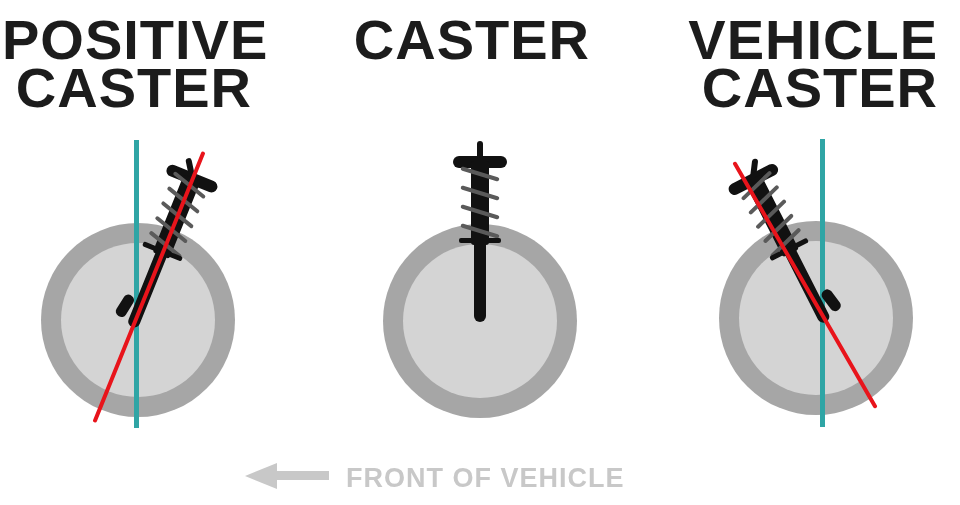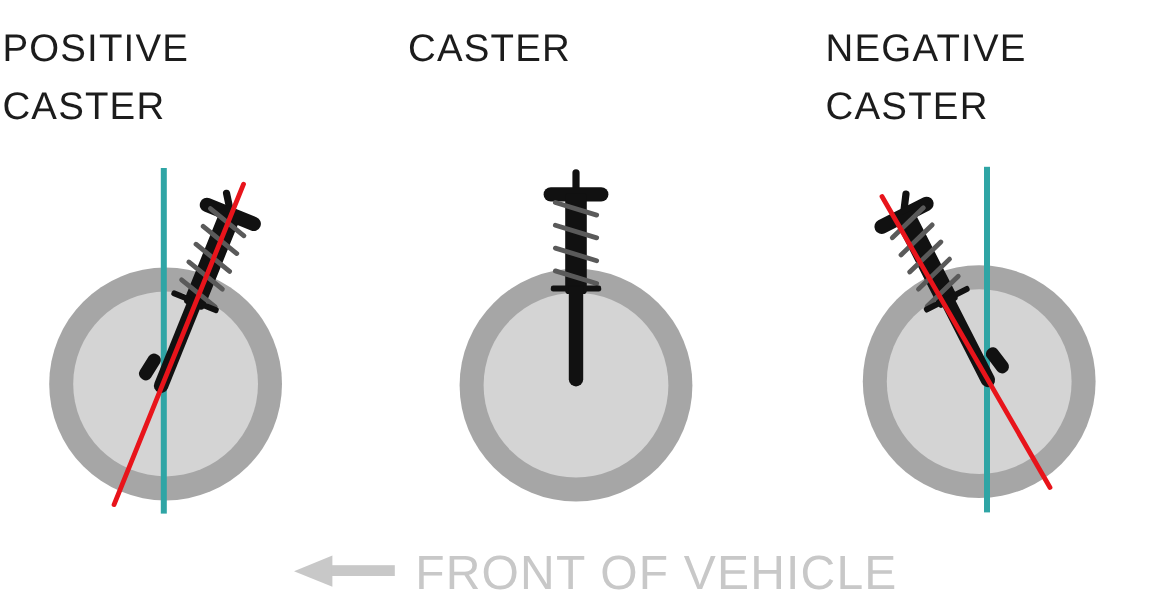--- a/index.html
+++ b/index.html
@@ -16,22 +16,22 @@
   }
   html,body{margin:0;padding:0;}
   .canvas{
     position:relative;width:960px;height:505px;overflow:hidden;
     background:var(--background);
     font-family:"Liberation Sans", sans-serif;
   }
   
   .panel-title{
     position:absolute;top:16px;width:250px;
-    text-align:left;color:var(--title-text);
-    font-size:32px;line-height:48px;font-weight:normal;letter-spacing:1px;
+    text-align:right;color:var(--title-text);
+    font-size:56px;line-height:48px;font-weight:bold;letter-spacing:1px;
     z-index:5;
   }
   .panel-title.p1{left:2px;}
   .panel-title.p2{left:340px;}
   .panel-title.p3{left:688px;}
   
   .wheel{
     position:absolute;width:194px;height:194px;border-radius:50%;
     background:var(--wheel-ring);z-index:1;
   }
@@ -83,39 +83,39 @@
   .strut.s3 .nub{left:39px;top:156px;transform:rotate(-10deg);}
   
   .arrow-head{
     position:absolute;left:245px;top:463px;width:0;height:0;z-index:5;
     border-top:13px solid transparent;border-bottom:13px solid transparent;
     border-right:32px solid var(--arrow);
   }
   .arrow-shaft{position:absolute;left:276px;top:471px;width:53px;height:9px;background:var(--arrow);z-index:5;}
   .footer-label{
     position:absolute;left:346px;top:458px;z-index:5;
-    color:var(--footer-text);font-size:40px;line-height:40px;font-weight:normal;letter-spacing:1px;
+    color:var(--footer-text);font-size:27px;line-height:40px;font-weight:bold;letter-spacing:1px;
     white-space:nowrap;
     text-align:center;
   }
 </style>
 </head>
 <body>
 
 <div class="canvas">
 
   <div class="panel-title p1">
     <div>POSITIVE</div>
     <div>CASTER</div>
   </div>
   <div class="panel-title p2">
     <div>CASTER</div>
   </div>
   <div class="panel-title p3">
-    <div>NEGATIVE</div>
+    <div>VEHICLE</div>
     <div>CASTER</div>
   </div>
 
   <div class="wheel w1">
     <div class="hub"></div>
   </div>
   <div class="wheel w2">
     <div class="hub"></div>
   </div>
   <div class="wheel w3">

